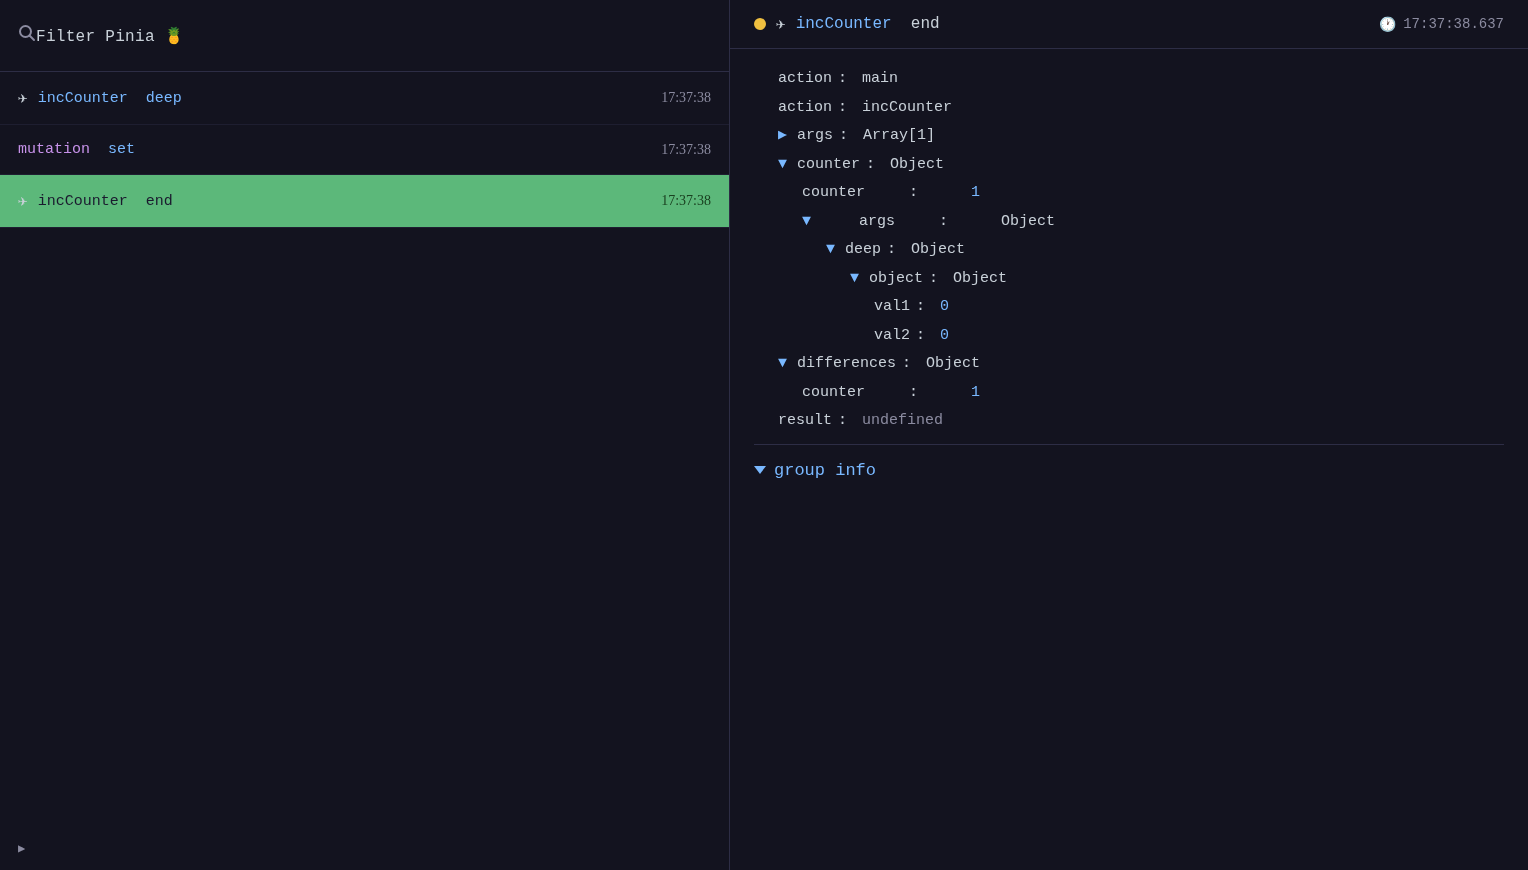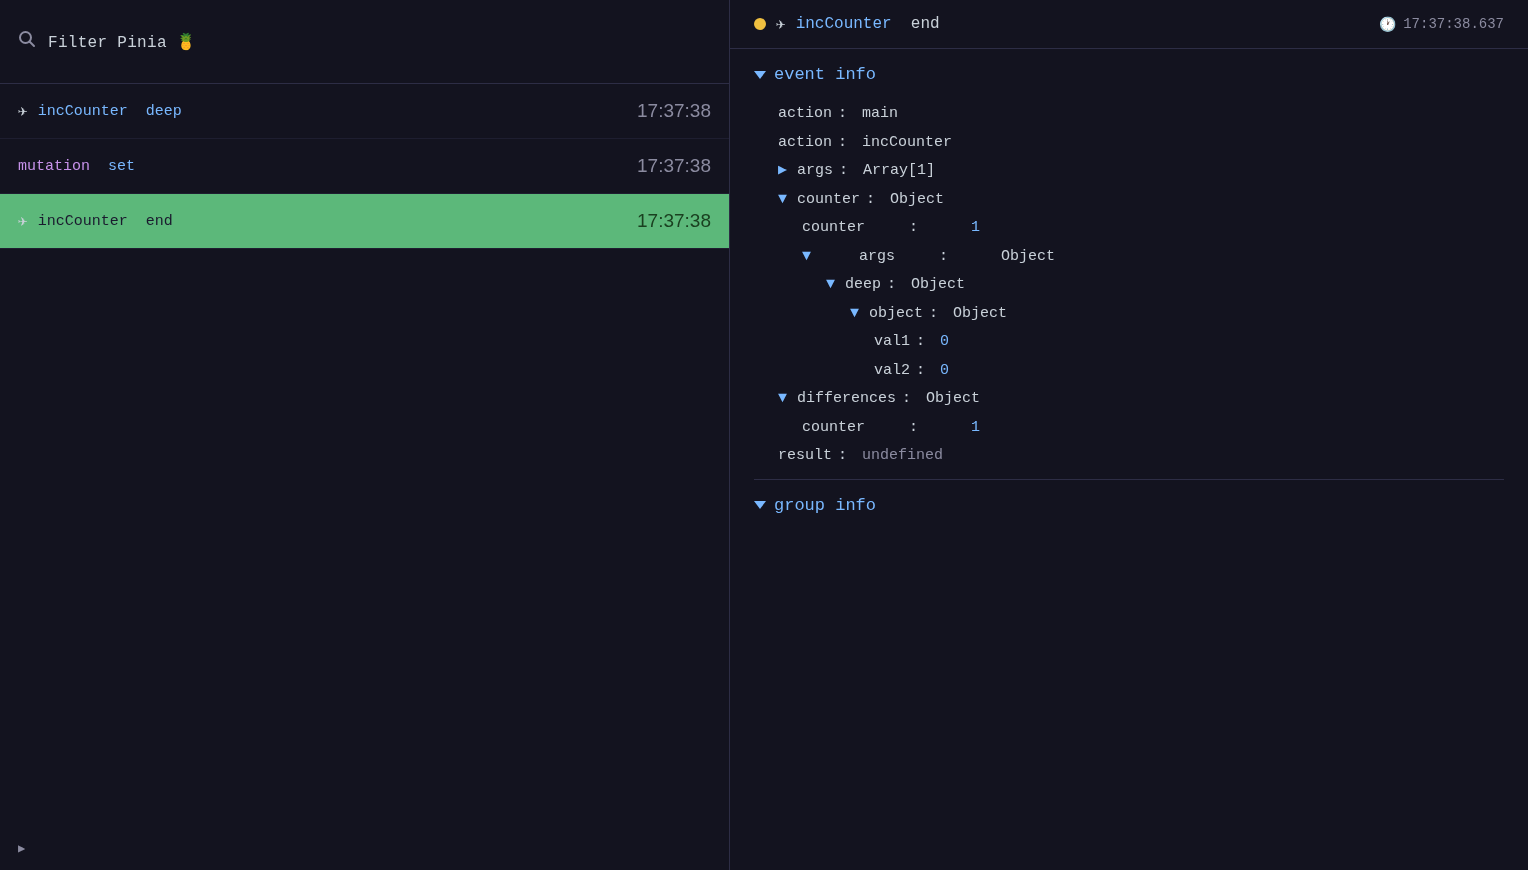--- a/index.html
+++ b/index.html
@@ -21,22 +21,21 @@
       background: #13131f;
       border-right: 1px solid #2d2d45;
       display: flex;
       flex-direction: column;
       flex-shrink: 0;
     }
 
     .search-bar {
       display: flex;
       align-items: center;
-      gap: 12px;
-      padding: 30px 18px;
+      padding: 24px 18px;
       border-bottom: 1px solid #2d2d45;
       background: #13131f;
     }
 
     .search-icon-svg {
       color: #8b8ba0;
       flex-shrink: 0;
     }
 
     .search-text {
@@ -99,23 +98,23 @@
     .event-item.selected .event-label,
     .event-item.selected .event-label .keyword-action,
     .event-item.selected .event-label .keyword-end,
     .event-item.selected .event-label .keyword-start,
     .event-item.selected .event-label .keyword-mutation,
     .event-item.selected .event-label .keyword-set {
       color: #1a1a2e;
     }
 
     .event-time {
-      font-size: 19px;
+      font-size: 14px;
       color: #8b8ba0;
-      font-family: Liberation Sans, sans-serif;
+      font-family: Liberation Serif, serif;
     }
 
     .event-item.selected .event-time {
       color: #1a4020;
     }
 
     .left-bottom-arrow {
       padding: 14px 18px;
       color: #8b8ba0;
       font-size: 12px;
@@ -326,24 +325,20 @@
       </span>
     </div>
     <div class="right-header-time">
       <span>🕐</span>
       <span>17:37:38.637</span>
     </div>
   </div>
 
   <div class="right-content">
 
-    <div class="section-header">
-      <span class="triangle-down"></span>
-      <span class="section-header-label">event info</span>
-    </div>
 
     <div class="tree-node">
 
       <div class="tree-row tree-indent-1">
         <span class="tree-key">action</span>
         <span class="tree-key">:&nbsp;</span>
         <span class="tree-value-str">main</span>
       </div>
 
       <div class="tree-row tree-indent-1">

